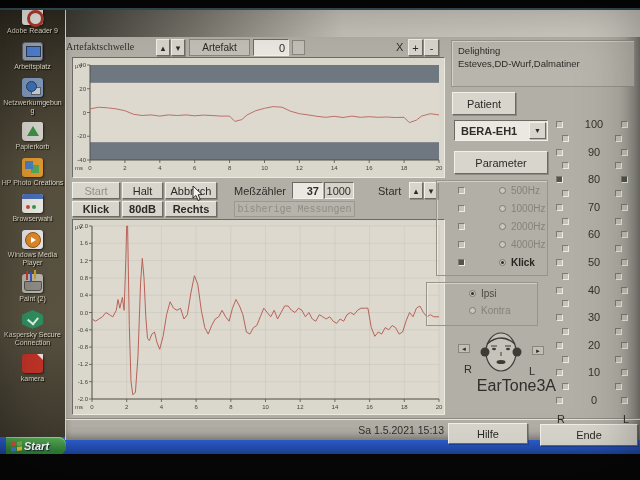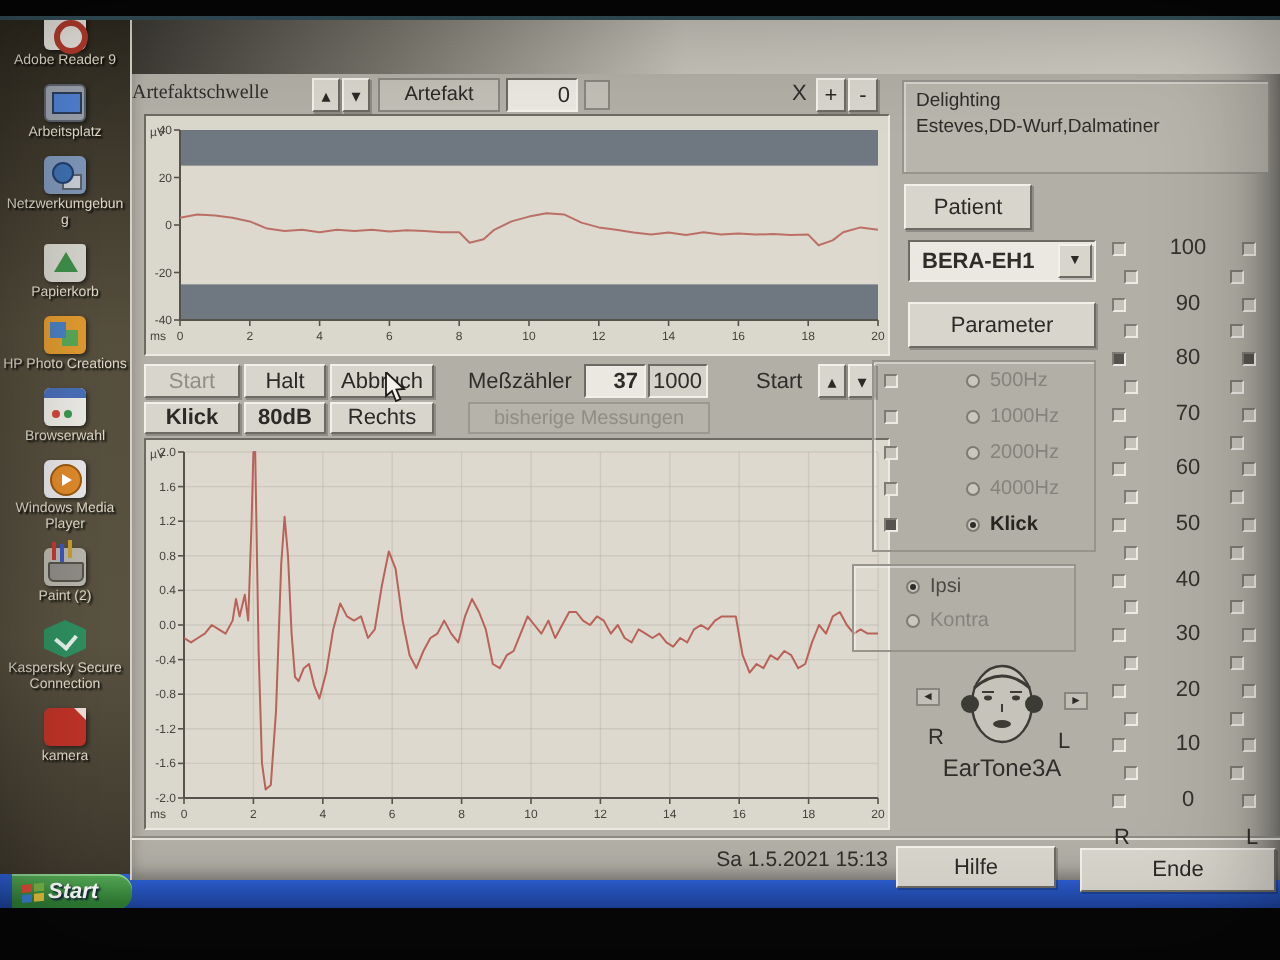--- a/index.html
+++ b/index.html
@@ -45,24 +45,24 @@
   .task-item{position:absolute;left:158px;top:2px;width:92px;height:15px;background:linear-gradient(180deg,#4a7ae8,#2f5cc8);border:1px solid #1c3a88;border-radius:2px;display:flex;align-items:center;gap:3px;padding:0 4px;color:#dce6fa;font-size:8px;cursor:pointer;overflow:hidden;}
   .task-ico{width:8px;height:8px;background:#e8e6df;border:1px solid #8899c8;flex:0 0 auto;}
   
   .appwin{position:absolute;left:65px;top:10px;width:575px;height:430px;background:#b2afa6;border-left:1px solid #d5d2c9;box-shadow:inset -8px 0 14px rgba(0,0,0,.28), inset 0 -3px 6px rgba(0,0,0,.18);font-size:10px;color:#2e2d29;}
   .win-header{position:absolute;left:0;top:0;width:575px;height:27px;background:linear-gradient(90deg,#3c3a33 0%,#77746b 22%,#c4c1b8 48%,#cdcac1 100%);}
   .lbl{position:absolute;white-space:nowrap;color:#2f2e2a;}
   .btn{position:absolute;background:#d8d5cc;border-top:1px solid #f2f0e9;border-left:1px solid #f2f0e9;border-right:1px solid #6c6a62;border-bottom:1px solid #6c6a62;box-shadow:1px 1px 0 rgba(0,0,0,.2);display:flex;align-items:center;justify-content:center;font-size:11px;color:#2b2a26;cursor:pointer;}
   .btn.small{font-size:9px;}
   .btn.dis{color:#908e85;cursor:default;}
   .flat{position:absolute;background:#c2bfb6;border:1px solid #88867e;display:flex;align-items:center;justify-content:center;font-size:10px;color:#2b2a26;}
-  .flat.dis{color:#8f8d84;border-color:#9b998f;background:#b6b3aa;}
+  .flat.dis{color:#8f8d84;border-color:#9b998f;background:#b6b3aa;font-family:Liberation Mono, monospace;}
   .sunk{position:absolute;background:#eae8e1;border-top:1px solid #6c6a62;border-left:1px solid #6c6a62;border-right:1px solid #f2f0e9;border-bottom:1px solid #f2f0e9;display:flex;align-items:center;font-size:11px;}
   .chartbox{position:absolute;background:#dad7cc;border-top:1px solid #6c6a62;border-left:1px solid #6c6a62;border-right:1px solid #eceae3;border-bottom:1px solid #eceae3;}
-  .gbox{position:absolute;border:1px solid #96948b;box-shadow:inset 1px 1px 0 rgba(255,255,255,.4);}
+  .gbox{position:absolute;border:1px solid #96948b;box-shadow:inset 1px 1px 0 rgba(255,255,255,.4);padding-left:16px;}
   .chk{position:absolute;width:7px;height:7px;background:#c6c3ba;border-top:1px solid #7d7b73;border-left:1px solid #7d7b73;border-right:1px solid #eceae3;border-bottom:1px solid #eceae3;cursor:pointer;}
   .chk.on{background:#55534d;}
   .rad{position:absolute;width:7px;height:7px;border-radius:50%;background:#cac7be;border:1px solid #7d7b73;cursor:pointer;}
   .rad.on::after{content:"";position:absolute;left:1px;top:1px;width:3px;height:3px;border-radius:50%;background:#2e2d29;}
   .freq-lbl{position:absolute;font-size:10px;color:#85837b;cursor:pointer;}
   .freq-lbl.on{color:#26251f;font-weight:bold;}
   .scale-num{position:absolute;width:36px;text-align:center;font-size:11px;color:#33322d;}
   .cursor-svg{position:absolute;pointer-events:none;z-index:50;}
   .vignette{position:absolute;left:0;top:0;width:640px;height:480px;pointer-events:none;box-shadow:inset 0 0 60px rgba(0,0,0,.35);}
 </style>
@@ -189,21 +189,21 @@
     <div class="btn" style="left:99px;top:172px;width:52px;height:17px;">Abbruch</div>
     <div class="lbl" style="left:168px;top:175px;font-size:11px;">Meßzähler</div>
     <div class="sunk" style="left:226px;top:172px;width:31px;height:17px;justify-content:flex-end;padding-right:3px;font-weight:bold;">37</div>
     <div class="sunk" style="left:258px;top:172px;width:30px;height:17px;background:#d5d2c9;justify-content:flex-end;padding-right:2px;">1000</div>
     <div class="lbl" style="left:312px;top:175px;font-size:11px;">Start</div>
     <div class="btn small" style="left:343px;top:172px;width:14px;height:17px;">▴</div>
     <div class="btn small" style="left:358px;top:172px;width:14px;height:17px;">▾</div>
 
     <div class="btn" style="left:6px;top:191px;width:48px;height:16px;font-weight:bold;">Klick</div>
     <div class="btn" style="left:56px;top:191px;width:41px;height:16px;font-weight:bold;">80dB</div>
-    <div class="btn" style="left:99px;top:191px;width:52px;height:16px;font-weight:normal;">Rechts</div>
+    <div class="btn" style="left:99px;top:191px;width:52px;height:16px;font-weight:bold;">Rechts</div>
     <div class="flat dis" style="left:168px;top:191px;width:121px;height:16px;">bisherige Messungen</div>
 
     <div class="chartbox" id="chart-main" style="left:6px;top:209px;width:373px;height:196px;"><svg width="371" height="194" viewBox="0 0 371 194">
           <rect x="19" y="6" width="347" height="173" fill="#ddd9ce"></rect>
           <line x1="19" y1="6" x2="19" y2="179" stroke="rgba(70,70,55,0.10)" stroke-width="0.7"></line>
           <line x1="53.7" y1="6" x2="53.7" y2="179" stroke="rgba(70,70,55,0.10)" stroke-width="0.7"></line>
           <line x1="88.4" y1="6" x2="88.4" y2="179" stroke="rgba(70,70,55,0.10)" stroke-width="0.7"></line>
           <line x1="123.1" y1="6" x2="123.1" y2="179" stroke="rgba(70,70,55,0.10)" stroke-width="0.7"></line>
           <line x1="157.8" y1="6" x2="157.8" y2="179" stroke="rgba(70,70,55,0.10)" stroke-width="0.7"></line>
           <line x1="192.5" y1="6" x2="192.5" y2="179" stroke="rgba(70,70,55,0.10)" stroke-width="0.7"></line>
@@ -326,21 +326,21 @@
       <circle cx="46" cy="24" r="4.5" fill="#3c3b36"></circle>
       <line x1="20" y1="18" x2="26" y2="18" stroke="#3c3b36" stroke-width="1"></line>
       <line x1="34" y1="18" x2="40" y2="18" stroke="#3c3b36" stroke-width="1"></line>
       <ellipse cx="23" cy="21" rx="2" ry="1.2" fill="#3c3b36"></ellipse>
       <ellipse cx="37" cy="21" rx="2" ry="1.2" fill="#3c3b36"></ellipse>
       <line x1="30" y1="24" x2="30" y2="28" stroke="#3c3b36" stroke-width="1"></line>
       <ellipse cx="30" cy="34" rx="4.5" ry="2" fill="#3c3b36"></ellipse>
     </svg>
     <div class="lbl" style="left:398px;top:353px;font-size:11px;">R</div>
     <div class="lbl" style="left:463px;top:355px;font-size:11px;">L</div>
-    <div class="lbl" style="left:380px;top:367px;width:110px;text-align:center;font-size:12px;">EarTone3A</div>
+    <div class="lbl" style="left:380px;top:367px;width:110px;text-align:right;font-size:16px;">EarTone3A</div>
 
     <div id="db-scale" style="position:absolute;left:483px;top:107px;width:92px;height:312px;">
         <div class="chk" style="left: 7px; top: 4px;"></div>
         <div class="chk" style="left: 72px; top: 4px;"></div>
         <div class="scale-num" style="left: 27px; top: 1px;">100</div>
         <div class="chk" style="left: 13px; top: 17.8px;"></div>
         <div class="chk" style="left: 66px; top: 17.8px;"></div>
         <div class="chk" style="left: 7px; top: 31.6px;"></div>
         <div class="chk" style="left: 72px; top: 31.6px;"></div>
         <div class="scale-num" style="left: 27px; top: 28.6px;">90</div>

